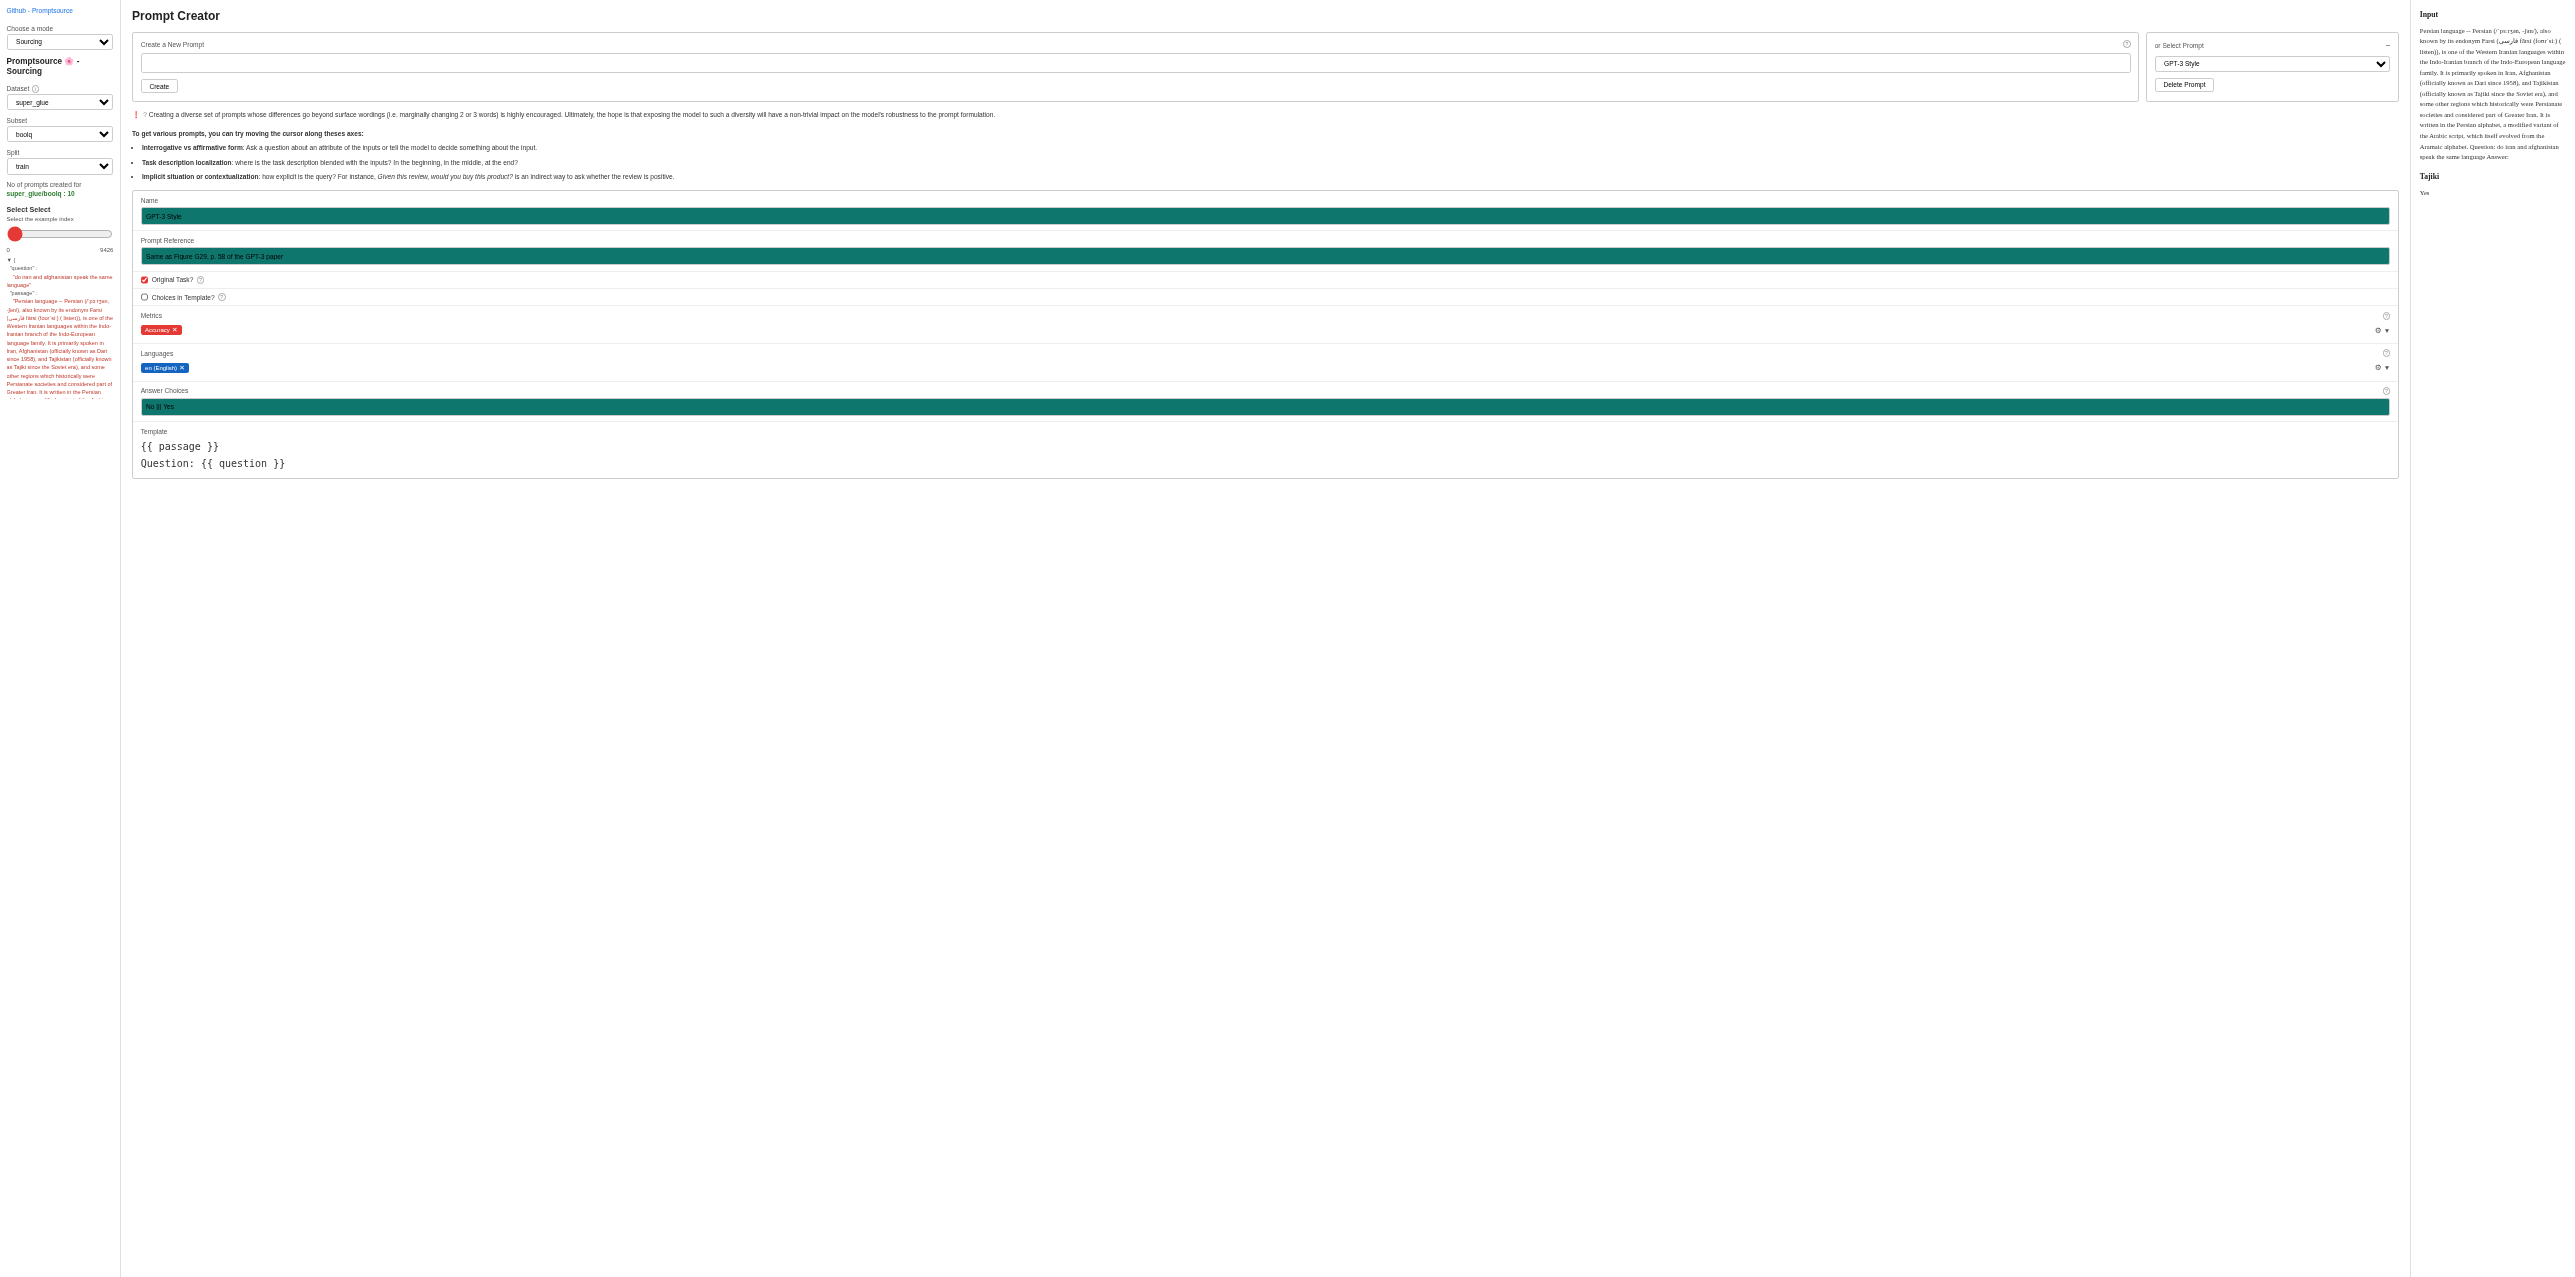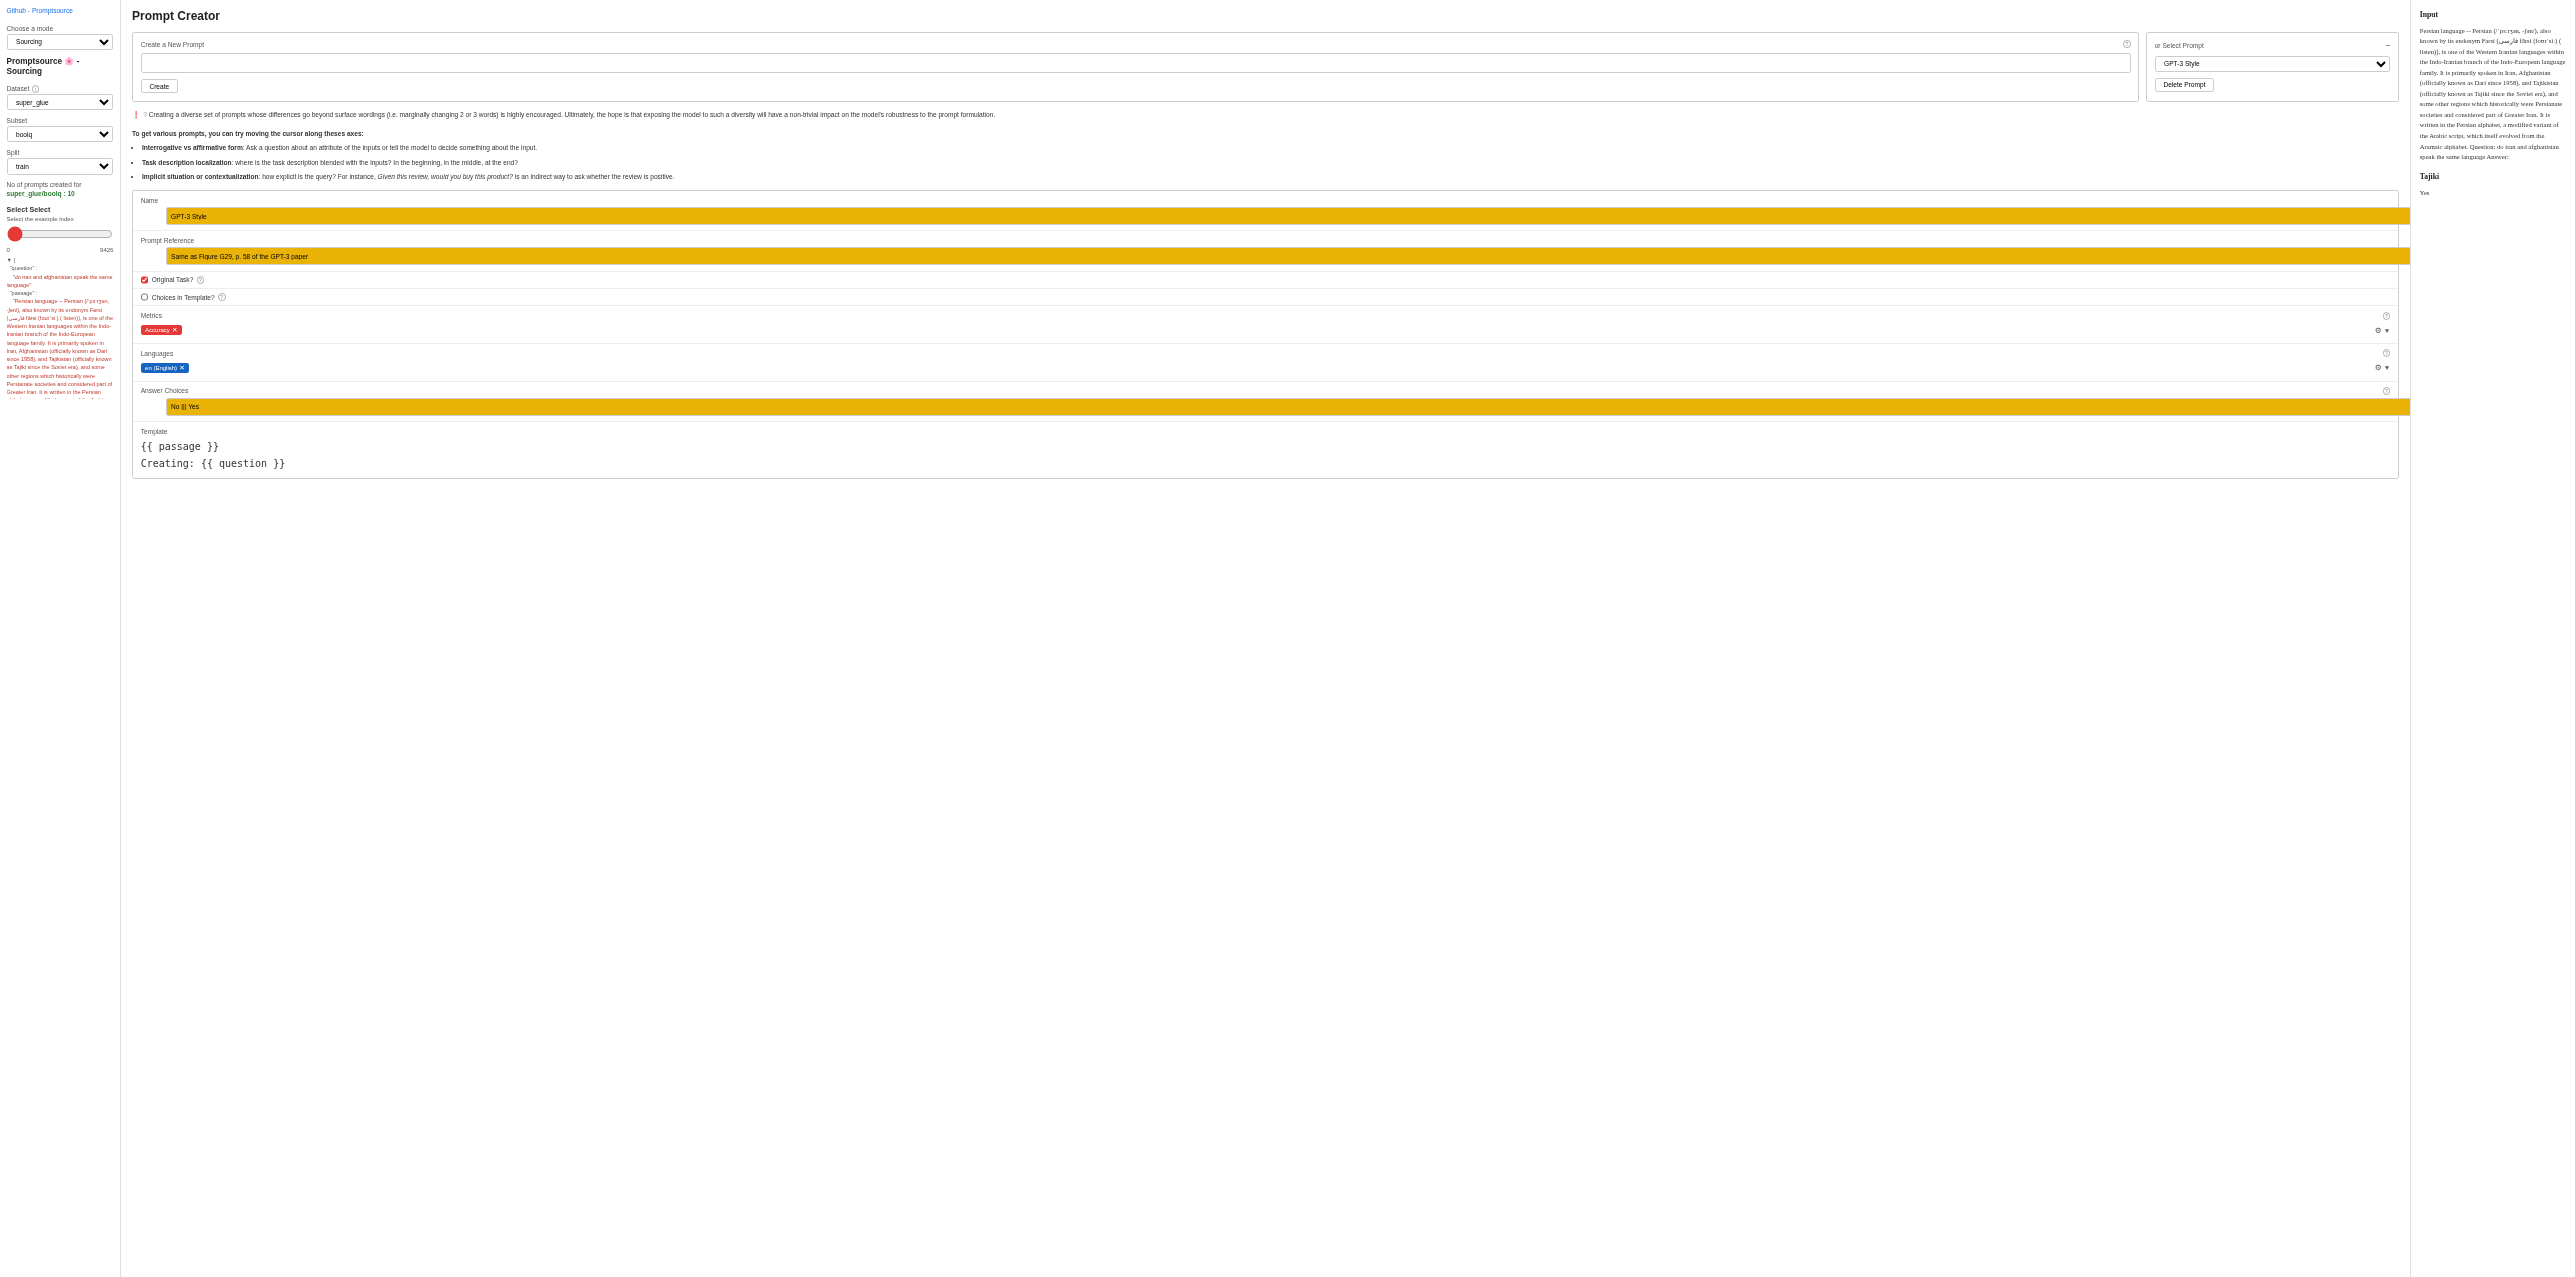--- a/index.html
+++ b/index.html
@@ -48,21 +48,21 @@
     .axes-list { margin: 3.3px 0 0 10px; list-style: disc; }
     .axes-list li { margin-bottom: 3.3px; }
     .axes-list li em { font-style: italic; }
 
     
     .form-section { border: 0.5px solid #ccc; border-radius: 2.2px; margin-bottom: 0; }
     .form-row { padding: 5.5px 7.7px; border-bottom: 0.5px solid #eee; }
     .form-row:last-child { border-bottom: none; }
     .form-row-header { display: flex; justify-content: space-between; align-items: center; margin-bottom: 3.3px; }
     .form-row-label { font-size: 6.6px; color: #555; font-weight: 500; }
-    .form-full-input { width: 100%; border: 0.5px solid #ccc; border-radius: 2.2px; padding: 4.4px; font-size: 6.6px; background: #eab308; margin-left: 25px; }
+    .form-full-input { width: 100%; border: 0.5px solid #ccc; border-radius: 2.2px; padding: 4.4px; font-size: 6.6px; background: #0f766e; }
     .checkbox-row { display: flex; align-items: center; gap: 3.3px; padding: 4.4px 7.7px; }
     .checkbox-row input[type=checkbox] { width: 7.7px; height: 7.7px; accent-color: #e53935; }
     .checkbox-label { font-size: 6.6px; }
     .tag { display: inline-flex; align-items: center; gap: 2.2px; background: #e53935; color: #fff; border-radius: 2.2px; padding: 1.1px 4.4px; font-size: 6px; }
     .tag .tag-close { cursor: pointer; font-size: 6.6px; }
     .tag-en { background: #1565c0; }
     .tag-row { display: flex; align-items: center; gap: 3.3px; padding: 2.2px 0; }
     .metrics-row { padding: 5.5px 7.7px; border-bottom: 0.5px solid #eee; }
     .gear-area { display: flex; justify-content: flex-end; align-items: center; gap: 2.2px; }
     .gear-btn { background: none; border: none; cursor: pointer; font-size: 7.7px; color: #555; }
@@ -270,21 +270,21 @@
         </div>
         <input type="text" class="form-full-input" value="No ||| Yes" style="">
       </div>
 
       <div class="template-row">
         <div class="form-row-header">
           <span class="form-row-label">Template</span>
         </div>
         <div class="template-text">
           <div>{{ passage }}</div>
-          <div>Creating: {{ question }}</div>
+          <div>Question: {{ question }}</div>
         </div>
       </div>
     </div>
   </div>
 
   <div class="right-panel">
     <div class="right-panel-section-title">Input</div>
     <div class="right-panel-content">Persian language -- Persian (/ˈpɜːrʒən, -ʃən/), also known by its endonym Farsi (فارسی fārsi (foʊrˈsiː) ( listen)), is one of the Western Iranian languages within the Indo-Iranian branch of the Indo-European language family. It is primarily spoken in Iran, Afghanistan (officially known as Dari since 1958), and Tajikistan (officially known as Tajiki since the Soviet era), and some other regions which historically were Persianate societies and considered part of Greater Iran. It is written in the Persian alphabet, a modified variant of the Arabic script, which itself evolved from the Aramaic alphabet.
 Question: do iran and afghanistan speak the same language
 Answer:</div>

